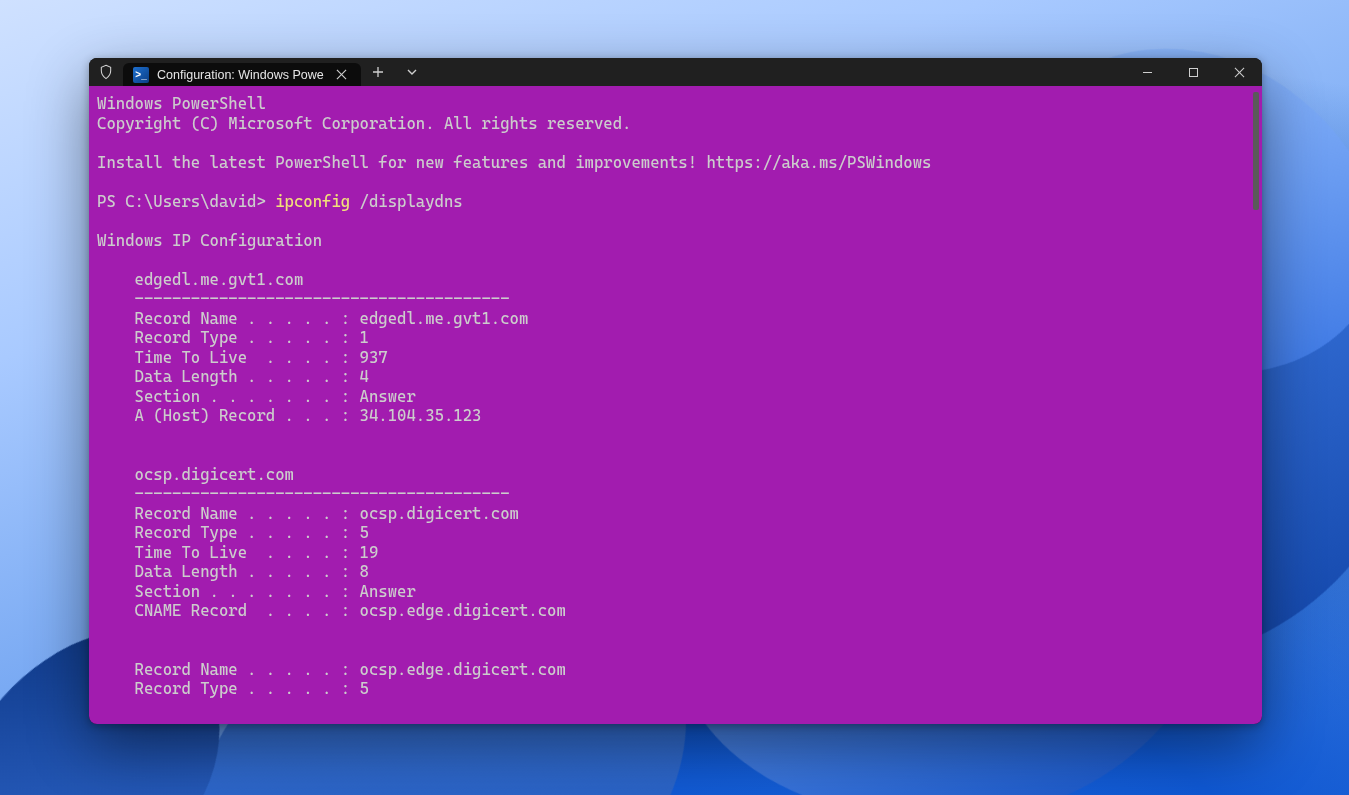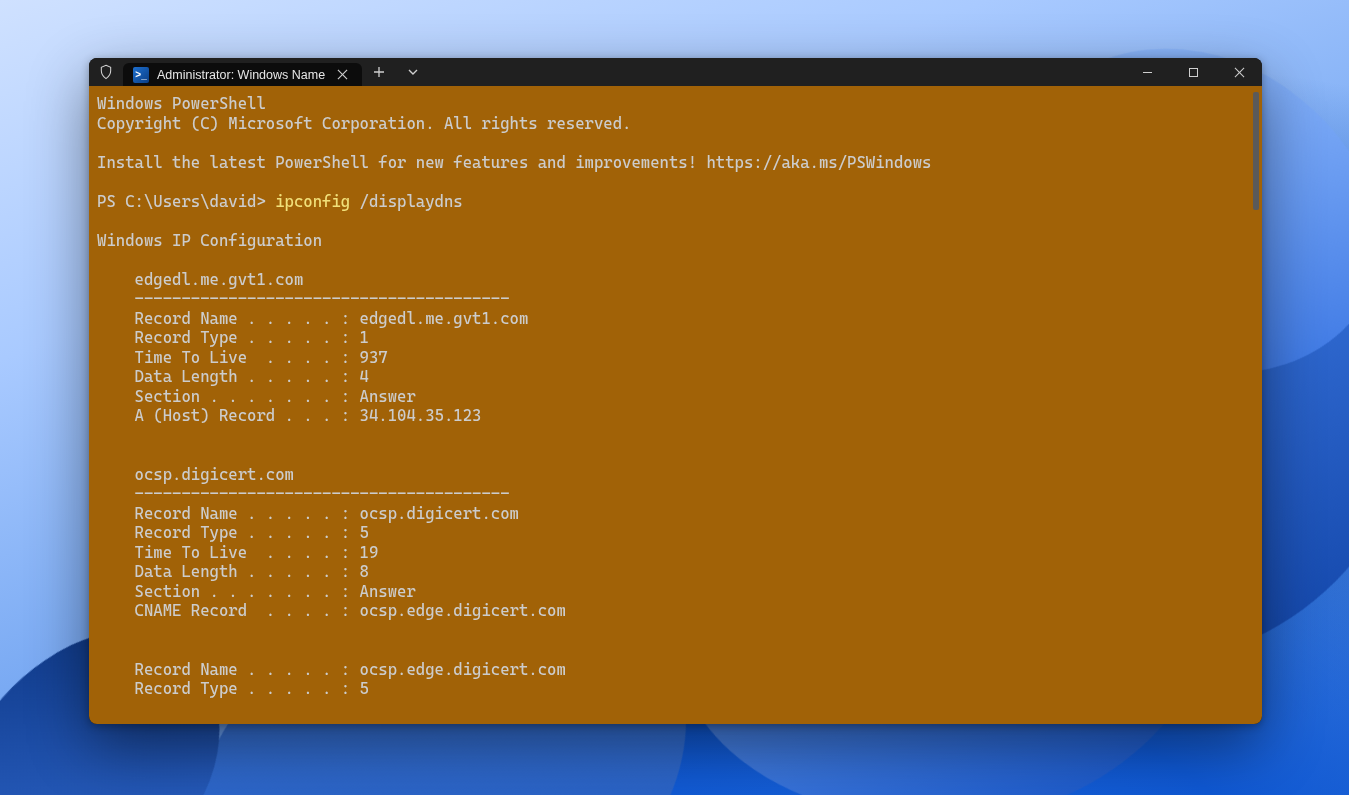--- a/index.html
+++ b/index.html
@@ -92,21 +92,21 @@
     color:#cfcfcf;
   }
 
   .terminal-wrap {
     position:relative;
     flex:1;
     display:flex;
   }
   .terminal {
     flex:1;
-    background:#a16207;
+    background:#a21caf;
     color:#cccccc;
     font-family: "Cascadia Mono", Consolas, "Courier New", monospace;
     font-size: 16px;
     line-height: 19.5px;
     padding: 8px 10px 6px 8px;
     white-space: pre;
     overflow:hidden;
   }
   .prompt { color:#cccccc; }
   .cmd { color:#f1e07a;text-align:center; }
@@ -131,21 +131,21 @@
 
   <div class="window">
     <div class="titlebar">
       <div class="shield-btn">
         <svg width="16" height="16" viewBox="0 0 24 24" fill="none" stroke="currentColor" stroke-width="1.6">
           <path d="M12 2l7 3v5c0 5-3 9-7 12-4-3-7-7-7-12V5l7-3z"></path>
         </svg>
       </div>
       <div class="tab">
         <span class="ps-icon">&gt;_</span>
-        <span class="title">Administrator: Windows Name</span>
+        <span class="title">Configuration: Windows Powe</span>
         <span class="close">
           <svg width="11" height="11" viewBox="0 0 12 12" stroke="currentColor" stroke-width="1.2">
             <line x1="1" y1="1" x2="11" y2="11"></line>
               <line x1="11" y1="1" x2="1" y2="11"></line>
           </svg>
         </span>
       </div>
       <div class="tabstrip-rest">
         <div class="newtab">
           <svg width="12" height="12" viewBox="0 0 12 12" stroke="currentColor" stroke-width="1.3">

